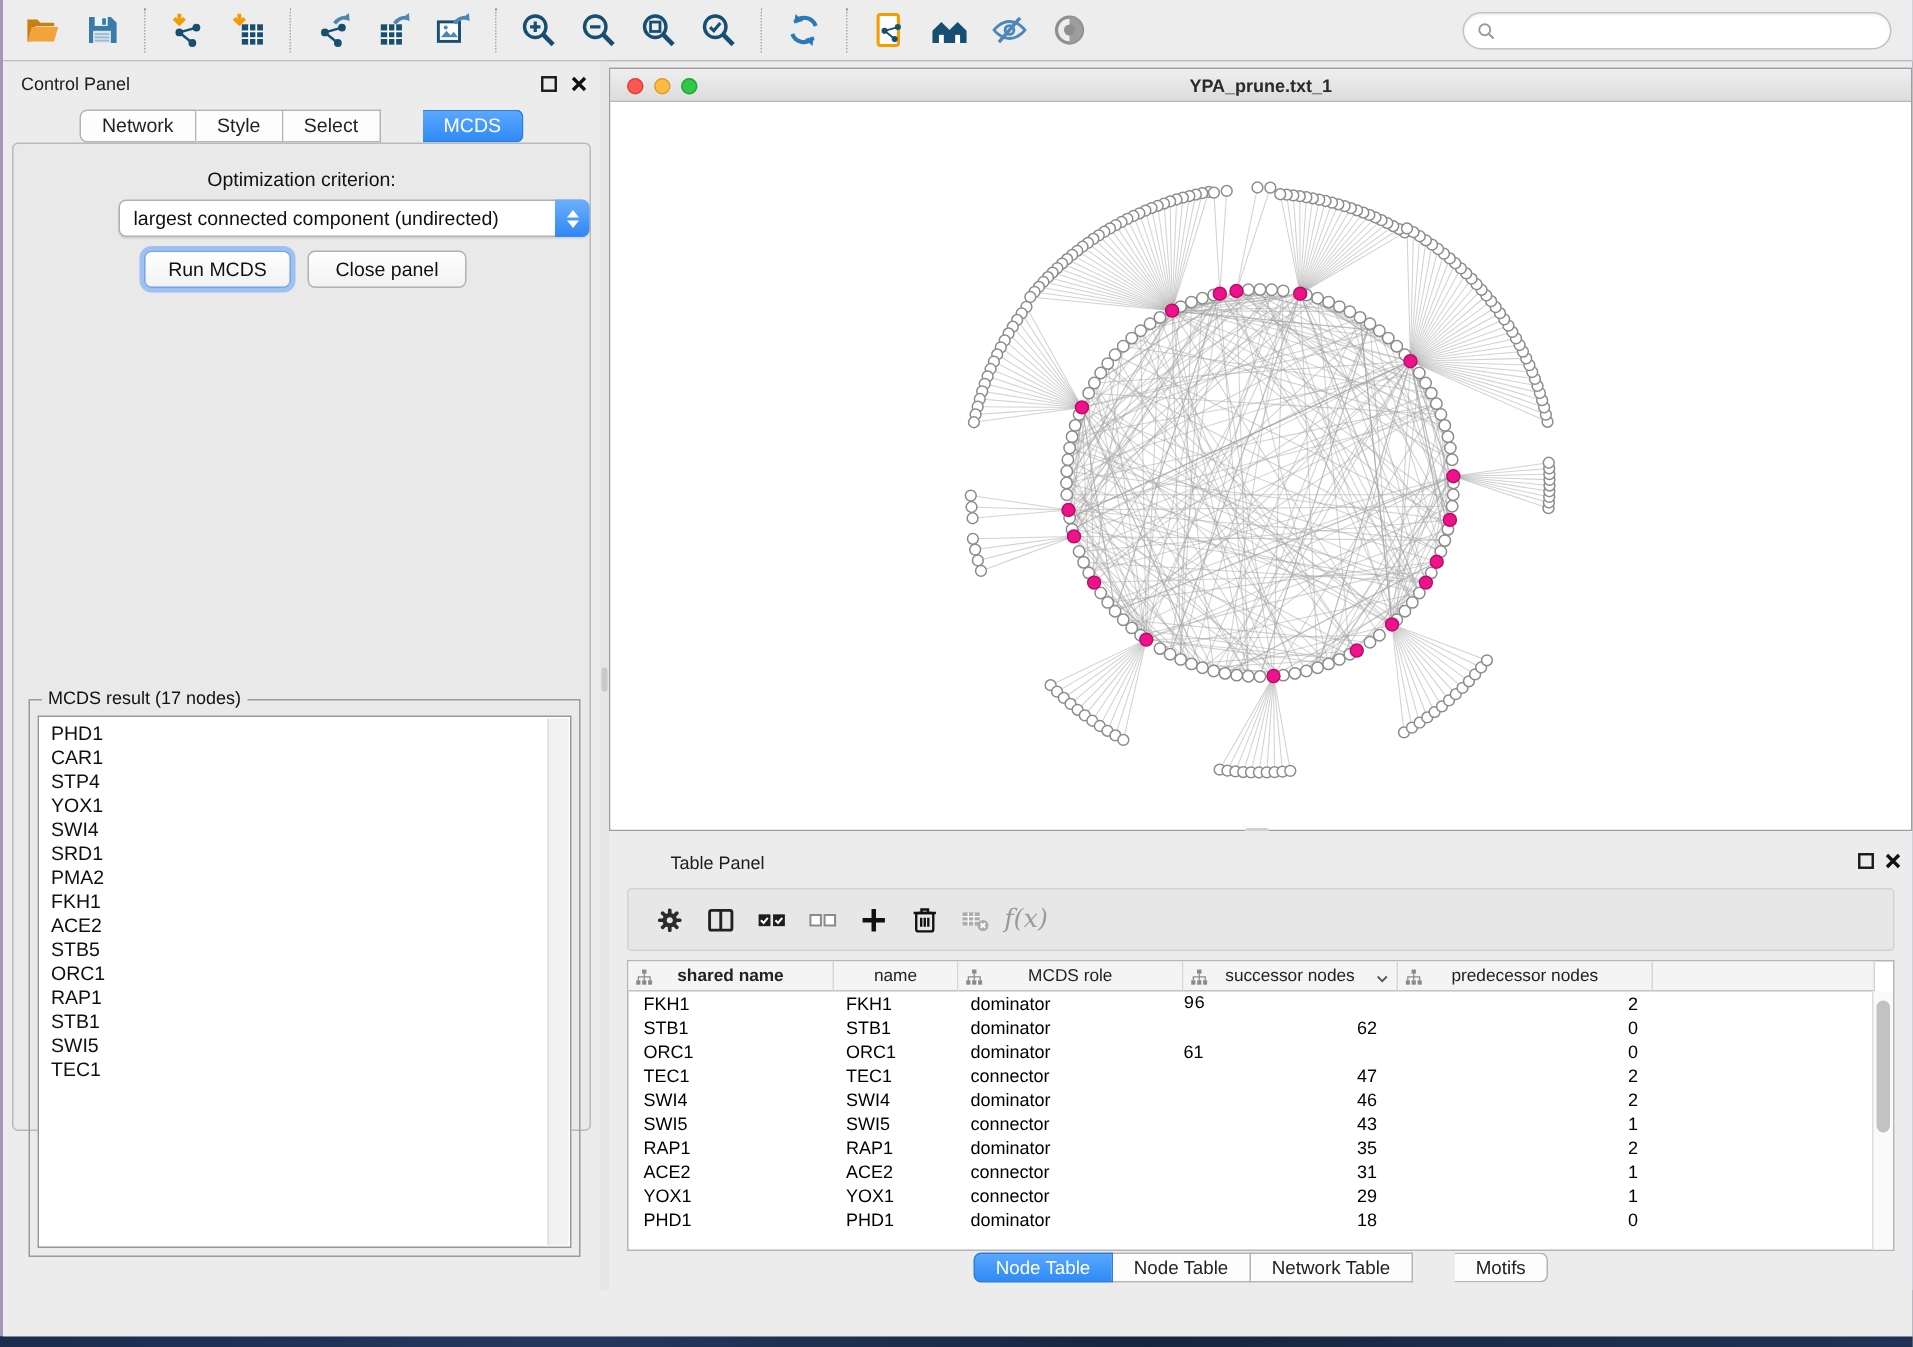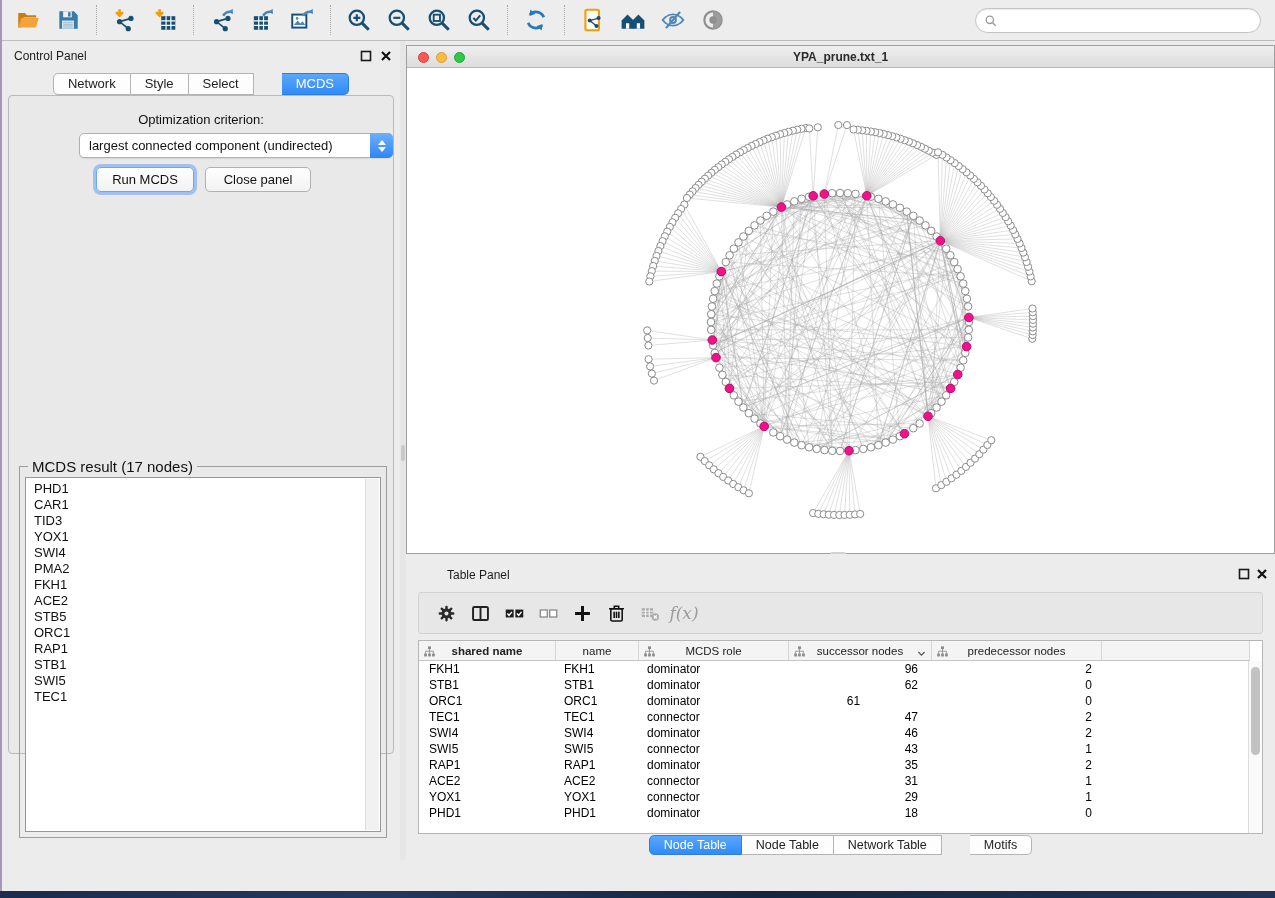--- a/index.html
+++ b/index.html
@@ -37,21 +37,21 @@
     border:1px solid #b0b0b0; border-radius:5px; display:flex; align-items:center; box-shadow:0 1px 1px rgba(0,0,0,.08);margin-left:32px; }
   .select .val { flex:1; font-size:13px; color:#111; padding-left:9px; white-space:nowrap; overflow:hidden; }
   .stepper { width:23px; height:25px; margin:-1px; border-radius:0 5px 5px 0;
     background:linear-gradient(#6cb0fd,#2e86f5); display:flex; flex-direction:column; align-items:center; justify-content:center; gap:2px; }
   .car { width:0; height:0; border-left:4px solid transparent; border-right:4px solid transparent; }
   .car.up { border-bottom:5px solid #fff; } .car.dn { border-top:5px solid #fff; }
   .btn { position:absolute; height:25px; background:linear-gradient(#ffffff,#f2f2f2); border:1px solid #b2b2b2;
     border-radius:5px; font-size:13px; color:#111; display:flex; align-items:center; justify-content:center; }
   .btn.focus { box-shadow:0 0 0 3px rgba(110,165,245,.6); border-color:#6ea5f5; }
   .result-fs { position:absolute; left:10px; top:370px; width:368px; height:372px; border:1px solid #9c9c9c; }
-  .result-legend { position:absolute; top:-9px; left:8px; background:#e9e9e9; padding:0 4px; font-size:15px; color:#111; }
+  .result-legend { position:absolute; top:-9px; left:8px; background:#e9e9e9; padding:0 4px; font-size:12px; color:#111; }
   .result-list { position:absolute; left:5px; right:5px; top:10px; bottom:5px; background:#fff; border:1px solid #979797; overflow:hidden; }
   .mcds-item { font-size:13px; line-height:16px; padding-left:8px; color:#101010; }
   .list-track { position:absolute; top:1px; bottom:1px; right:1px; width:14px; background:#f1f1f1; border-left:1px solid #dcdcdc; }
 
   
   .v-divider { position:absolute; left:398px; top:41px; width:6px; height:819px; background:#e6e6e6; }
   .v-divider .thumb { position:absolute; left:1px; top:404px; width:4px; height:16px; background:#c9c9c9; border-radius:2px; }
   .h-handle { position:absolute; left:828px; top:552px; width:16px; height:7px; background:#d2d2d2; border-radius:2px; }
 
   
@@ -318,23 +318,24 @@
         </div>
       <div class="btn" style="left:196px; top:71px; width:106px;">
           <span>Close panel</span>
         </div>
       <div class="result-fs">
         <span class="result-legend">MCDS result (17 nodes)</span>
         <div class="result-list">
           <div id="mcds-items" style="padding-top:3px;">
               <div class="mcds-item">PHD1</div>
               <div class="mcds-item">CAR1</div>
-              <div class="mcds-item">TID3</div>
+              <div class="mcds-item">STP4</div>
               <div class="mcds-item">YOX1</div>
               <div class="mcds-item">SWI4</div>
+              <div class="mcds-item">SRD1</div>
               <div class="mcds-item">PMA2</div>
               <div class="mcds-item">FKH1</div>
               <div class="mcds-item">ACE2</div>
               <div class="mcds-item">STB5</div>
               <div class="mcds-item">ORC1</div>
               <div class="mcds-item">RAP1</div>
               <div class="mcds-item">STB1</div>
               <div class="mcds-item">SWI5</div>
               <div class="mcds-item">TEC1</div>
             </div>
@@ -1208,35 +1209,35 @@
           </div>
           <div class="th" style="width: 148px;">
             <span></span>
           </div>
         </div>
       <div class="tbl-body" id="tbl-body">
           <div class="tr">
             <div class="td" style="width: 137px; padding-left: 10px;">FKH1</div>
             <div class="td" style="width: 83px; padding-left: 8px;">FKH1</div>
             <div class="td" style="width: 150px; padding-left: 8px;">dominator</div>
-            <div class="td" style="width: 143px; text-align: right; padding-right: 14px;">96</div>
+            <div class="td" style="width: 143px; text-align: left; padding-right: 14px; font-family: Liberation Mono, monospace;">96</div>
             <div class="td" style="width: 170px; text-align: right; padding-right: 10px;">2</div>
           </div>
           <div class="tr">
             <div class="td" style="width: 137px; padding-left: 10px;">STB1</div>
             <div class="td" style="width: 83px; padding-left: 8px;">STB1</div>
             <div class="td" style="width: 150px; padding-left: 8px;">dominator</div>
             <div class="td" style="width: 143px; text-align: right; padding-right: 14px;">62</div>
             <div class="td" style="width: 170px; text-align: right; padding-right: 10px;">0</div>
           </div>
           <div class="tr">
             <div class="td" style="width: 137px; padding-left: 10px;">ORC1</div>
             <div class="td" style="width: 83px; padding-left: 8px;">ORC1</div>
             <div class="td" style="width: 150px; padding-left: 8px;">dominator</div>
-            <div class="td" style="width: 143px; text-align: center; padding-right: 14px;">61</div>
+            <div class="td" style="width: 143px; text-align: left; padding-right: 14px;">61</div>
             <div class="td" style="width: 170px; text-align: right; padding-right: 10px;">0</div>
           </div>
           <div class="tr">
             <div class="td" style="width: 137px; padding-left: 10px;">TEC1</div>
             <div class="td" style="width: 83px; padding-left: 8px;">TEC1</div>
             <div class="td" style="width: 150px; padding-left: 8px;">connector</div>
             <div class="td" style="width: 143px; text-align: right; padding-right: 14px;">47</div>
             <div class="td" style="width: 170px; text-align: right; padding-right: 10px;">2</div>
           </div>
           <div class="tr">

